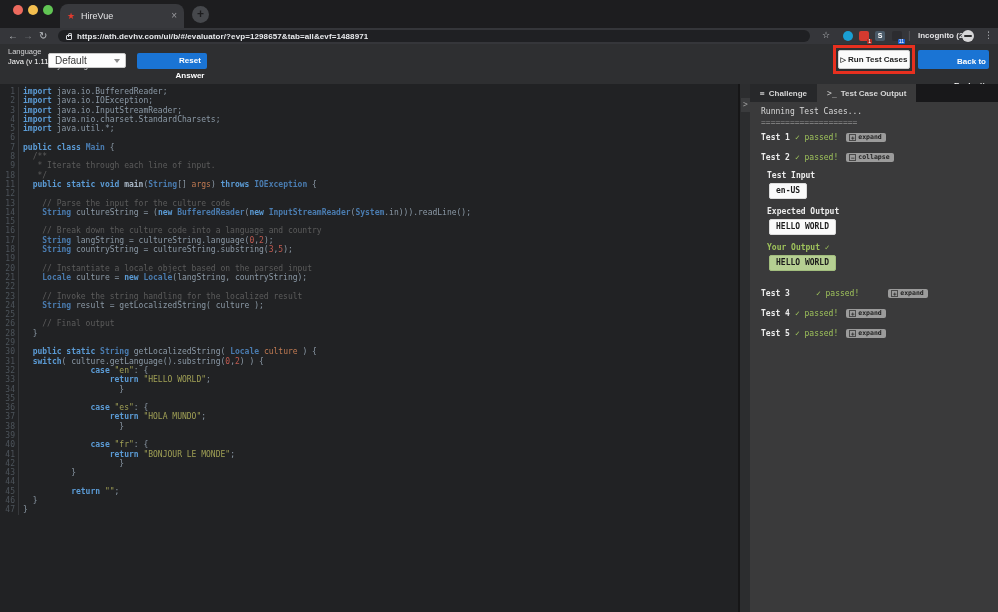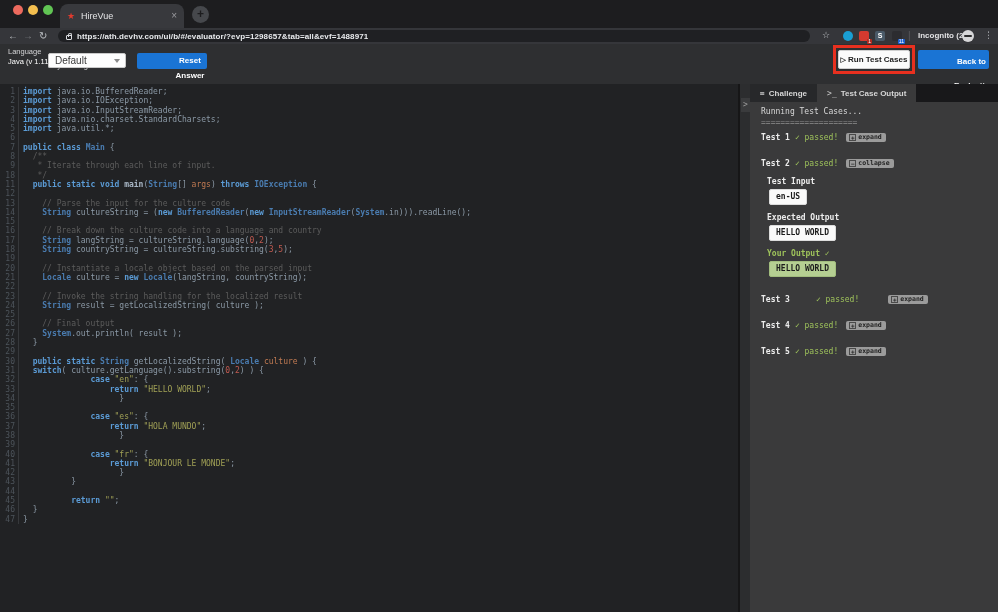--- a/index.html
+++ b/index.html
@@ -74,21 +74,21 @@
   .panel{position:absolute;left:750px;top:84px;width:248px;height:528px;background:#3a3a3b;}
   .ptabs{position:absolute;left:0;top:0;width:248px;height:18px;display:flex;background:#27282a;}
   .ptab{display:flex;align-items:center;gap:4px;padding:0 10px;color:#d6d6d6;font-size:8px;font-weight:bold;}
   .ptab.active{background:#3a3a3b;}
   .ptab-fill{flex:1;background:#18181a;}
   .tabico{font-size:8px;color:#c9c9c9;font-family:"DejaVu Sans Mono",monospace;font-weight:normal;}
   .pbody{position:absolute;left:0;top:18px;width:248px;height:510px;padding:4px 0 0 11px;
          font-family:"DejaVu Sans Mono",monospace;font-size:8px;color:#d2d2d2;}
   .running{height:11px;line-height:11px;color:#d8d8d8;}
   .eqline{height:11px;line-height:11px;color:#8f8f8f;letter-spacing:0;}
-  .trow{margin-top:15px;height:11px;display:flex;align-items:center;}
+  .trow{margin-top:9px;height:11px;display:flex;align-items:center;}
   .trow.first{margin-top:4px;}
   .tname{color:#ececec;font-weight:bold;}
   .tstatus{color:#9ec25b;margin-left:5px;}
   .badge{margin-left:8px;background:#9b9b9b;border-radius:2px;padding:1px 4px 1px 3px;color:#1f1f1f;
          font-size:6.5px;font-weight:bold;display:inline-flex;align-items:center;gap:2px;line-height:7px;}
   .bico{display:inline-block;width:7px;height:7px;border:1px solid #4a4a4a;font-size:6px;line-height:5px;text-align:center;}
   .dlabel{margin-top:8px;height:10px;line-height:10px;color:#ececec;font-weight:bold;padding-left:6px;}
   .dlabel.green{color:#9ec25b;}
   .obox{display:inline-block;margin:2px 0 0 8px;background:#fafafa;border:1px solid #dcdcdc;border-radius:2px;
         color:#1c1c1c;font-weight:bold;font-size:8px;padding:3px 6px;line-height:8px;}
@@ -171,21 +171,20 @@
         <div class="cl"><span class="ln">17</span><span class="ct"><span class="pl">    </span><span class="ty">String</span><span class="pl"> langString = cultureString.language(</span><span class="nu">0</span><span class="pl">,</span><span class="nu">2</span><span class="pl">);</span></span></div>
         <div class="cl"><span class="ln">18</span><span class="ct"><span class="pl">    </span><span class="ty">String</span><span class="pl"> countryString = cultureString.substring(</span><span class="nu">3</span><span class="pl">,</span><span class="nu">5</span><span class="pl">);</span></span></div>
         <div class="cl"><span class="ln">19</span><span class="ct"></span></div>
         <div class="cl"><span class="ln">20</span><span class="ct"><span class="cm">    // Instantiate a locale object based on the parsed input</span></span></div>
         <div class="cl"><span class="ln">21</span><span class="ct"><span class="pl">    </span><span class="ty">Locale</span><span class="pl"> culture = </span><span class="kw">new </span><span class="ty">Locale</span><span class="pl">(langString, countryString);</span></span></div>
         <div class="cl"><span class="ln">22</span><span class="ct"></span></div>
         <div class="cl"><span class="ln">23</span><span class="ct"><span class="cm">    // Invoke the string handling for the localized result</span></span></div>
         <div class="cl"><span class="ln">24</span><span class="ct"><span class="pl">    </span><span class="ty">String</span><span class="pl"> result = getLocalizedString( culture );</span></span></div>
         <div class="cl"><span class="ln">25</span><span class="ct"></span></div>
         <div class="cl"><span class="ln">26</span><span class="ct"><span class="cm">    // Final output</span></span></div>
-        <div class="cl"><span class="ln">27</span><span class="ct"><span class="pl">    </span><span class="ty">System</span><span class="pl">.out.println( result );</span></span></div>
         <div class="cl"><span class="ln">28</span><span class="ct"><span class="pl">  }</span></span></div>
         <div class="cl"><span class="ln">29</span><span class="ct"></span></div>
         <div class="cl"><span class="ln">30</span><span class="ct"><span class="pl">  </span><span class="kw">public static </span><span class="ty">String</span><span class="pl"> getLocalizedString( </span><span class="ty">Locale</span><span class="pl"> </span><span class="pa">culture</span><span class="pl"> ) {</span></span></div>
         <div class="cl"><span class="ln">31</span><span class="ct"><span class="pl">  </span><span class="kw">switch</span><span class="pl">( culture.getLanguage().substring(</span><span class="nu">0</span><span class="pl">,</span><span class="nu">2</span><span class="pl">) ) {</span></span></div>
         <div class="cl"><span class="ln">32</span><span class="ct"><span class="pl">              </span><span class="kw">case </span><span class="st">"en"</span><span class="pl">: {</span></span></div>
         <div class="cl"><span class="ln">33</span><span class="ct"><span class="pl">                  </span><span class="kw">return </span><span class="st">"HELLO WORLD"</span><span class="pl">;</span></span></div>
         <div class="cl"><span class="ln">34</span><span class="ct"><span class="pl">                    }</span></span></div>
         <div class="cl"><span class="ln">35</span><span class="ct"></span></div>
         <div class="cl"><span class="ln">36</span><span class="ct"><span class="pl">              </span><span class="kw">case </span><span class="st">"es"</span><span class="pl">: {</span></span></div>
         <div class="cl"><span class="ln">37</span><span class="ct"><span class="pl">                  </span><span class="kw">return </span><span class="st">"HOLA MUNDO"</span><span class="pl">;</span></span></div>

